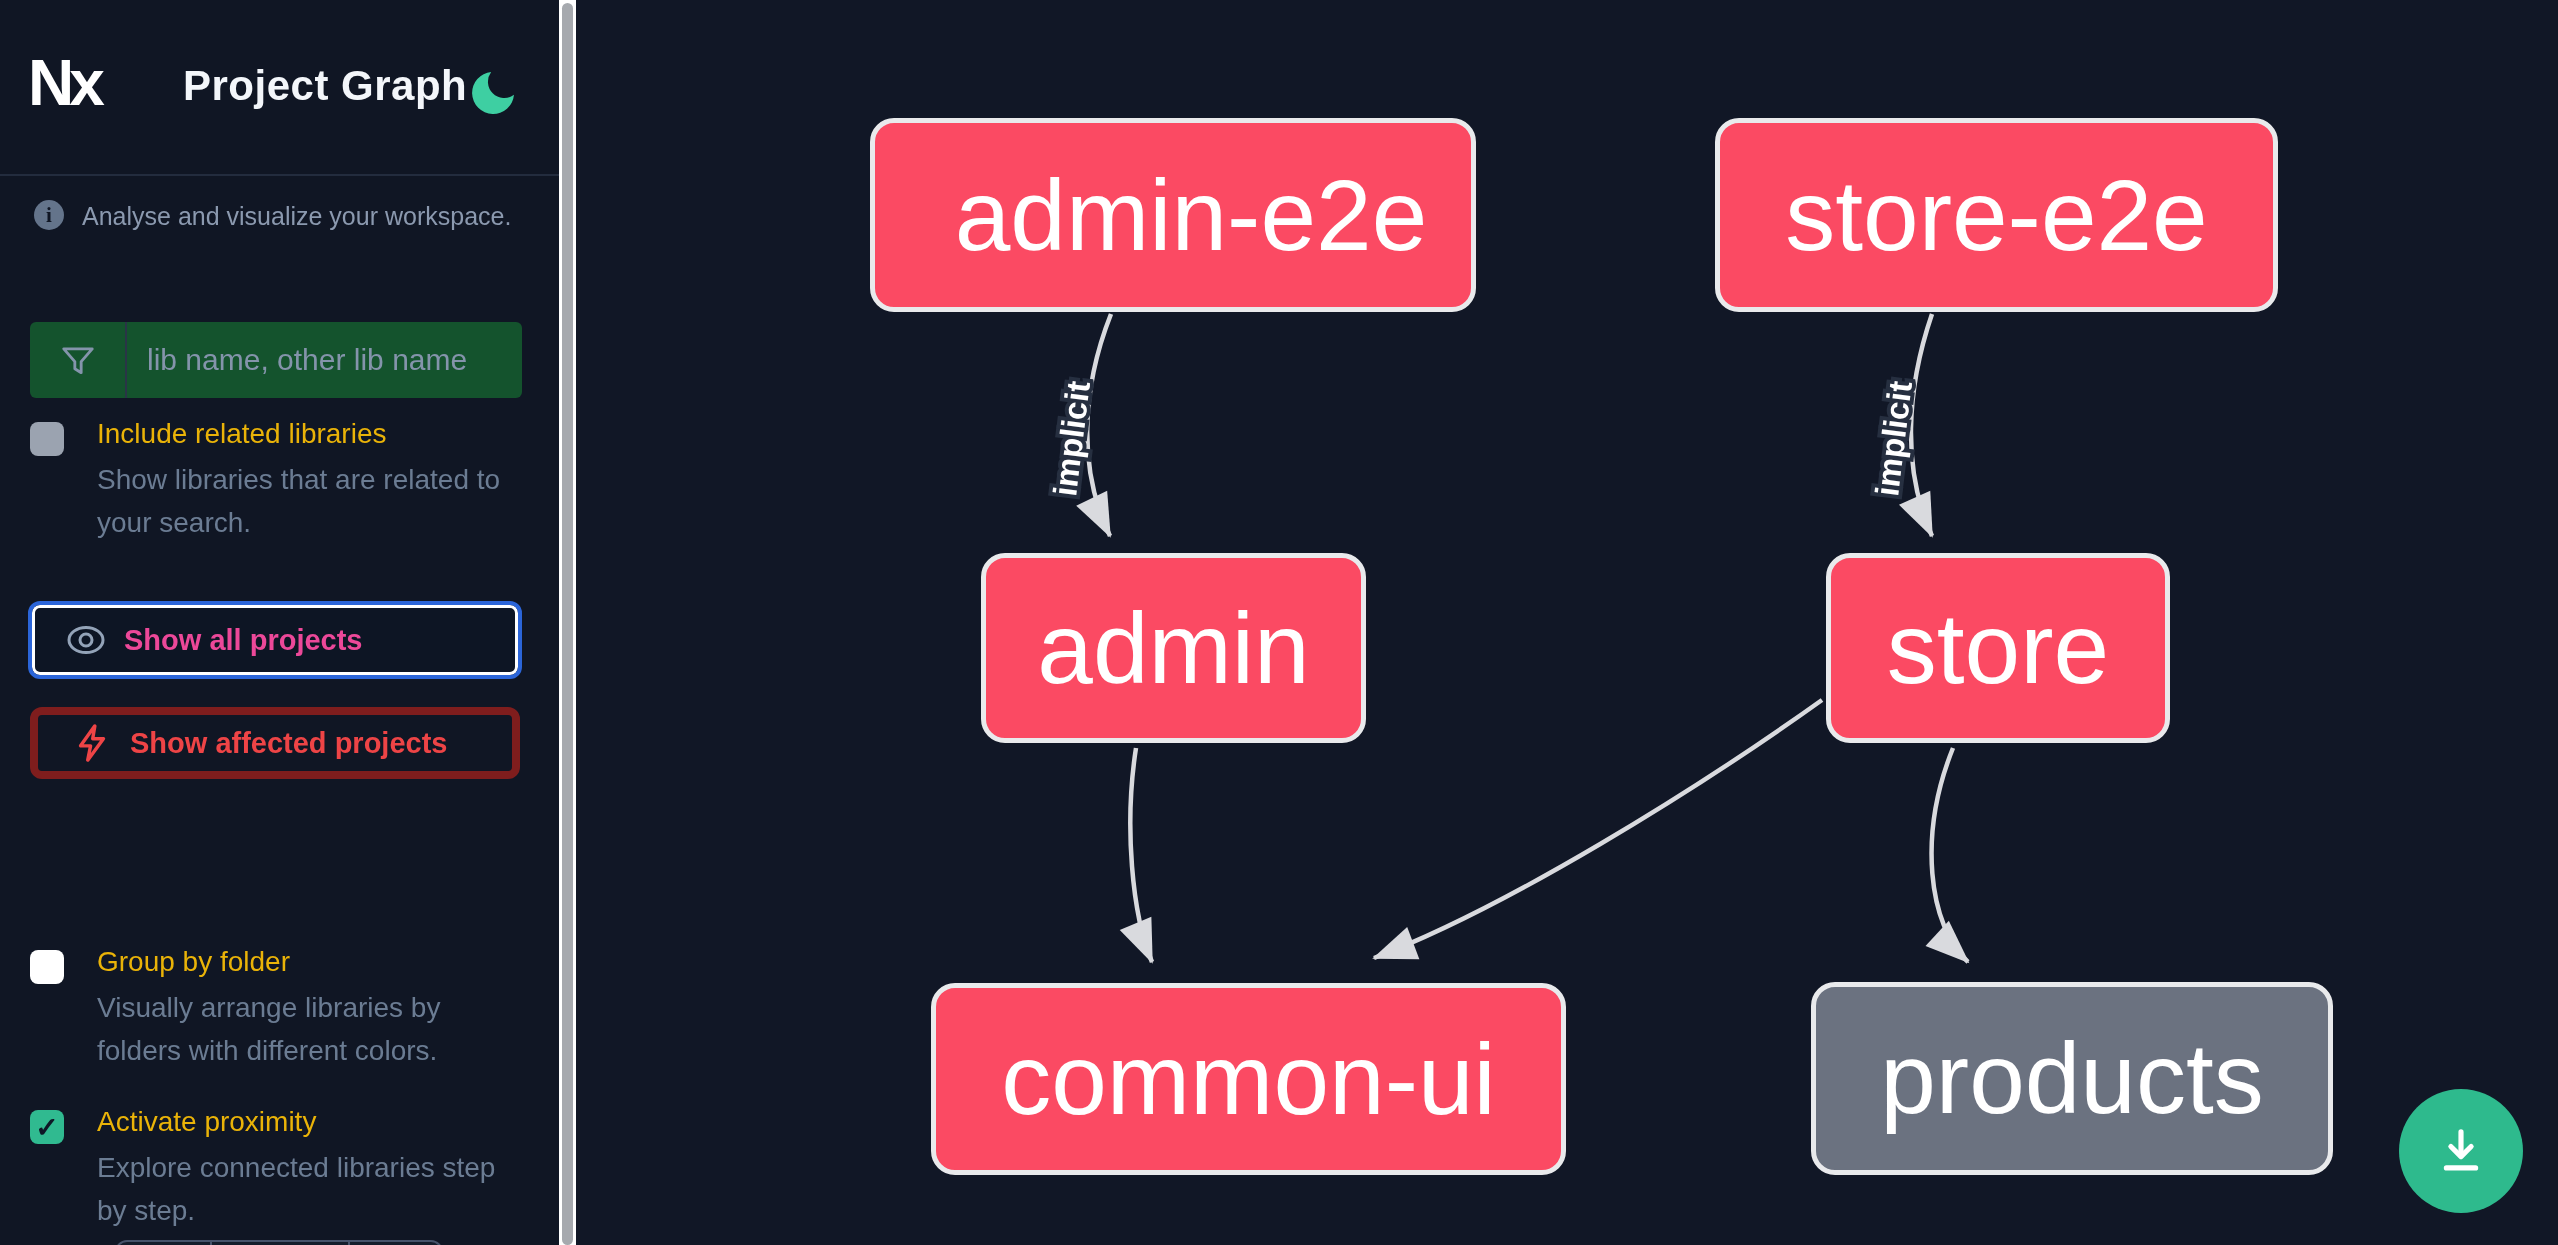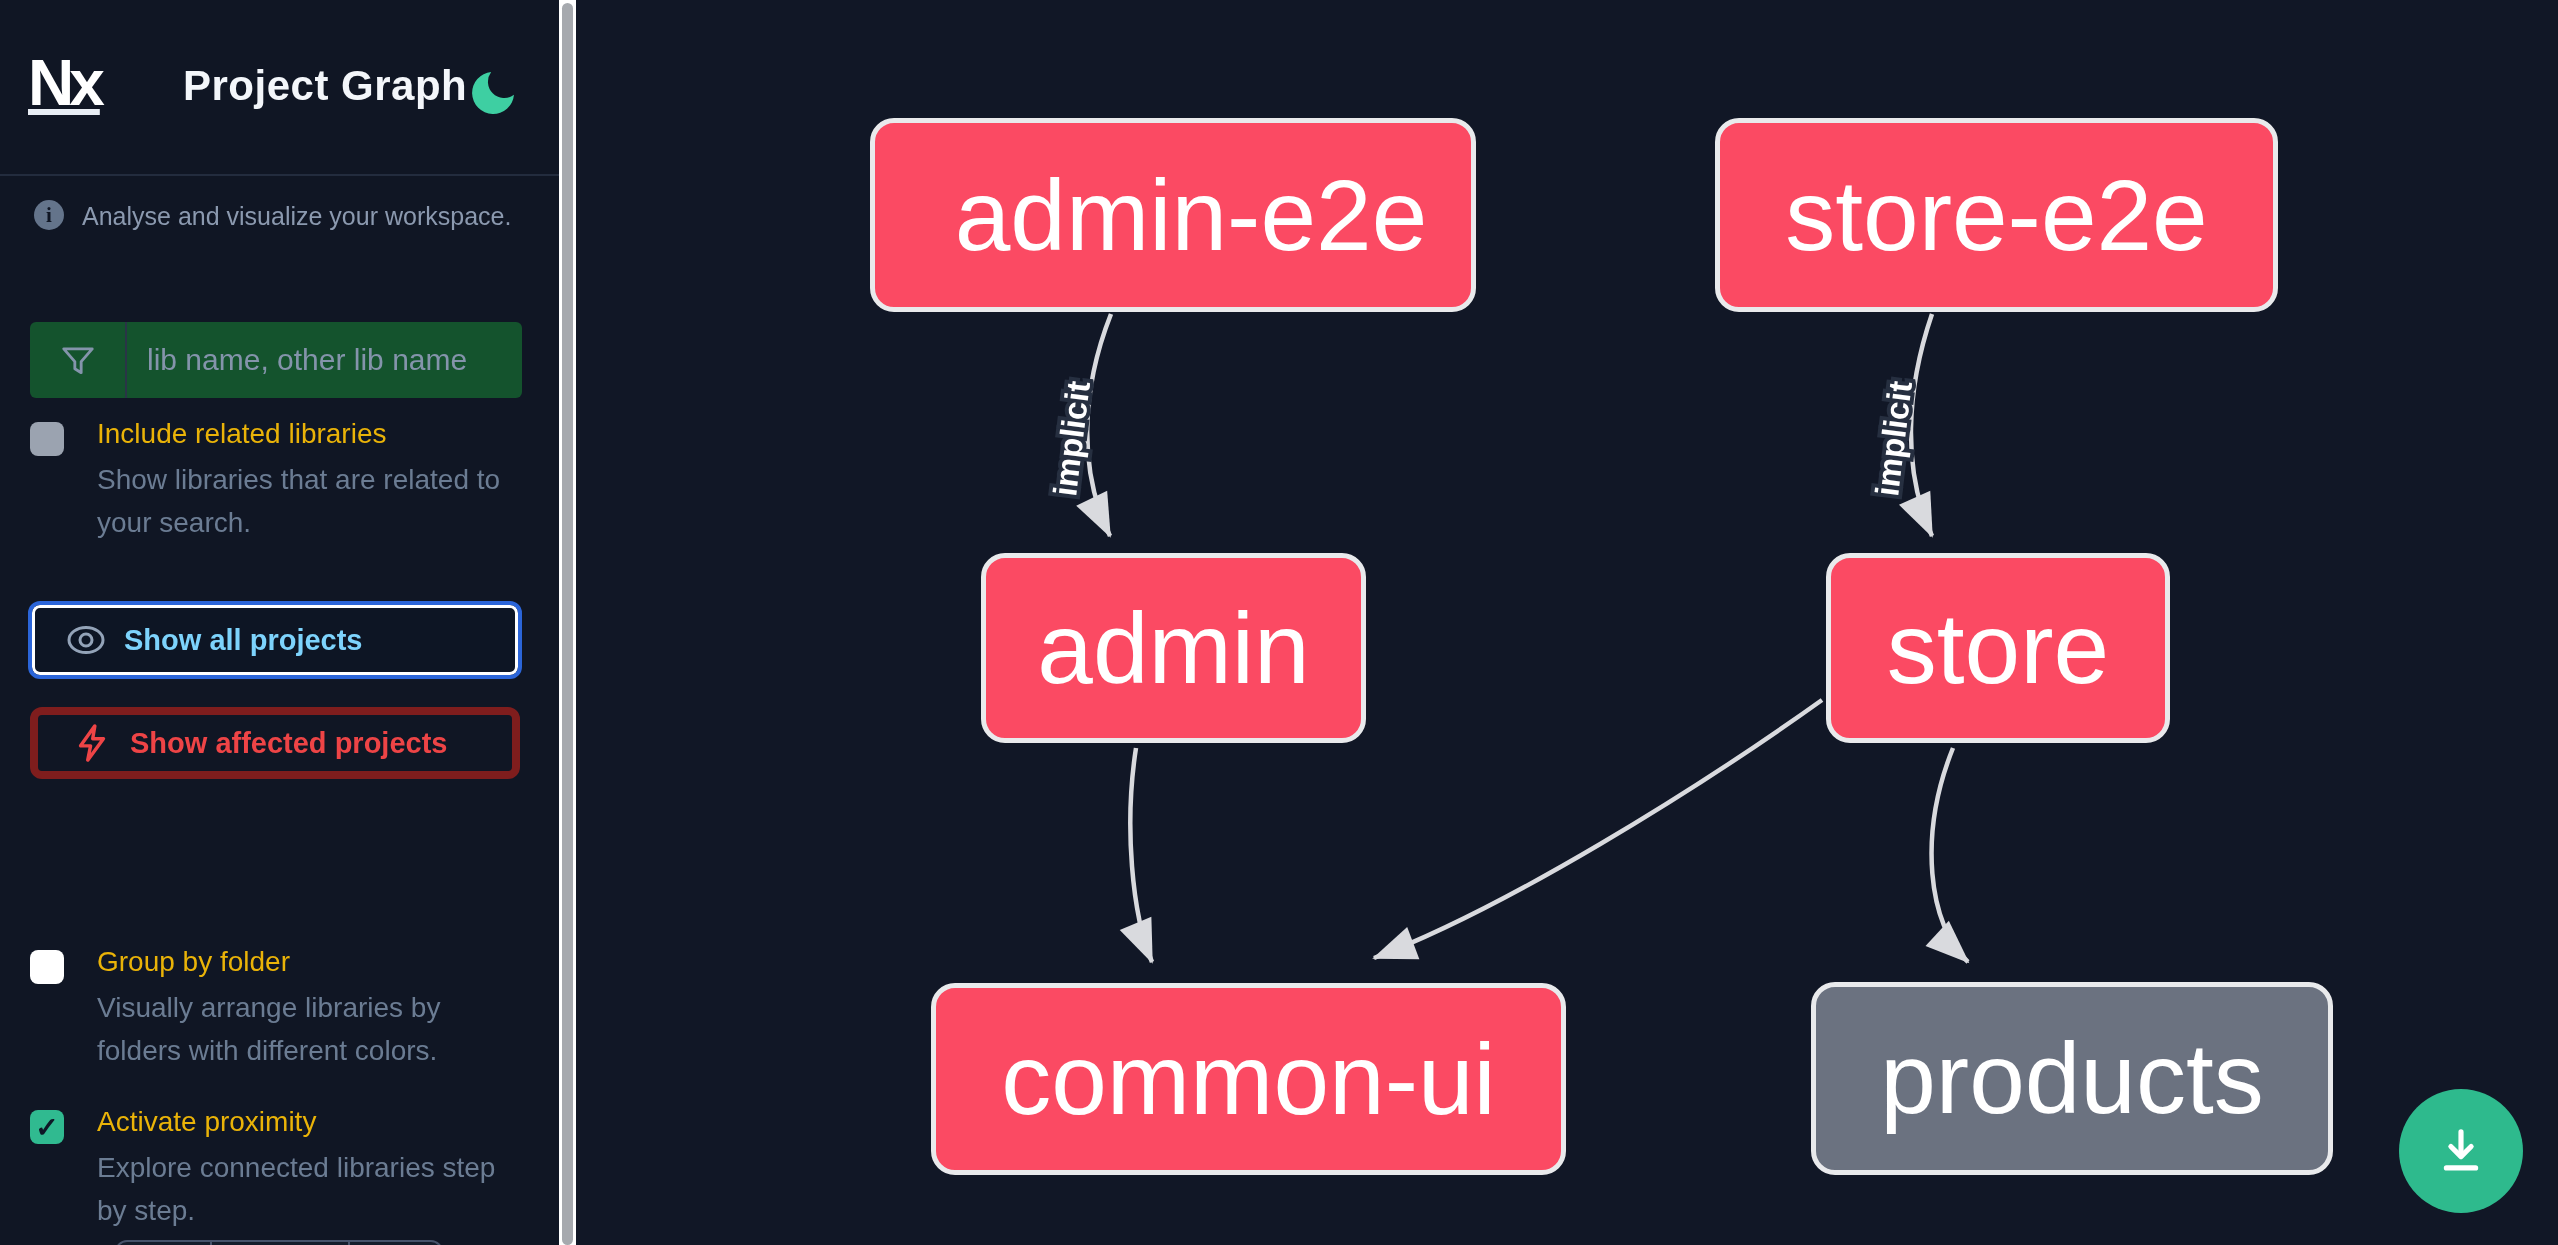--- a/index.html
+++ b/index.html
@@ -8,21 +8,21 @@
     background:#111726;
     font-family:"Liberation Sans", sans-serif;
     color:#e8edf4;
     position:relative;
   }
 
   
   .sidebar { position:absolute; left:0; top:0; width:559px; height:1245px; background:#101624; }
 
   .app-header { position:absolute; left:0; top:0; width:559px; height:174px; }
-  .logo { position:absolute; left:28px; top:48px; width:120px; height:70px; display:flex; align-items:center;text-decoration:underline; }
+  .logo { position:absolute; left:28px; top:48px; width:120px; height:70px; display:flex; align-items:center; }
   .logo-text { font-size:64px; font-weight:800; letter-spacing:-5px; color:#ffffff; font-style:normal; }
   .app-title { position:absolute; left:183px; top:62px; font-size:42px; font-weight:700; color:#f3f6fa; letter-spacing:0.5px; }
   .theme-toggle { position:absolute; left:462px; top:62px; width:62px; height:62px; display:flex; align-items:center; justify-content:center; cursor:pointer; }
   .hdr-divider { position:absolute; left:0; top:174px; width:559px; height:2px; background:#232c3e; }
 
   .info-row { position:absolute; left:34px; top:200px; width:500px; display:flex; align-items:flex-start; }
   .info-icon { width:30px; height:30px; border-radius:50%; background:#64748b; color:#101624; font-size:21px; font-weight:700; display:flex; align-items:center; justify-content:center; margin-right:18px; flex:none; font-family:"Liberation Serif", serif; }
   .info-text { font-size:25px; color:#8b99af; line-height:32px; padding-top:0px; }
 
   .search-box { position:absolute; left:30px; top:322px; width:492px; height:76px; background:#14532d; border-radius:6px; display:flex; align-items:center; }
@@ -33,21 +33,21 @@
   .opt-row { position:absolute; left:30px; width:500px; }
   .opt-box { position:absolute; left:0; top:4px; width:34px; height:34px; border-radius:8px; }
   .opt-box.gray { background:#9ba3b0; }
   .opt-box.white { background:#ffffff; }
   .opt-box.green { background:#30ba90; display:flex; align-items:center; justify-content:center; color:#0e1726; font-size:28px; font-weight:900; }
   .opt-label { position:absolute; left:67px; top:0; font-size:28px; font-weight:400; color:#eab308; white-space:nowrap; }
   .opt-desc { position:absolute; left:67px; top:40px; width:430px; font-size:28px; line-height:43px; color:#6b7c93; }
 
   .btn { position:absolute; left:30px; width:490px; height:72px; border-radius:12px; display:flex; align-items:center; cursor:pointer; background:transparent; }
   .btn .b-icon { width:44px; margin-left:32px; margin-right:16px; display:flex; align-items:center; justify-content:center; flex:none; }
-  .btn .b-label { font-size:29px; font-weight:700; color:#7dd3fc; white-space:nowrap; }
+  .btn .b-label { font-size:29px; font-weight:700; color:#ec4899; white-space:nowrap; }
   .btn.focused { left:28px; width:494px; height:78px; background:#0d1524; border:4px solid #2b65d9; box-shadow:inset 0 0 0 3px #ffffff; }
   .btn.affected { border:8px solid #7f1d1d; }
   .btn.affected .b-label { color:#ee4446; }
   .btn.plain { border:2px solid #414e63; }
 
   .segmented { position:absolute; left:115px; top:1240px; width:328px; height:40px; border:2px solid #46536b; border-radius:12px 12px 0 0; background:#141d2c; display:flex; }
   .segmented .seg { height:100%; }
   .segmented .seg + .seg { border-left:2px solid #46536b; }
 
   

